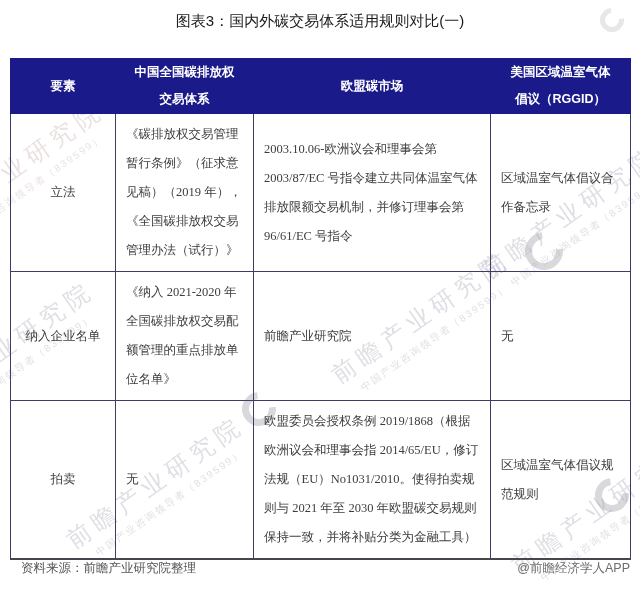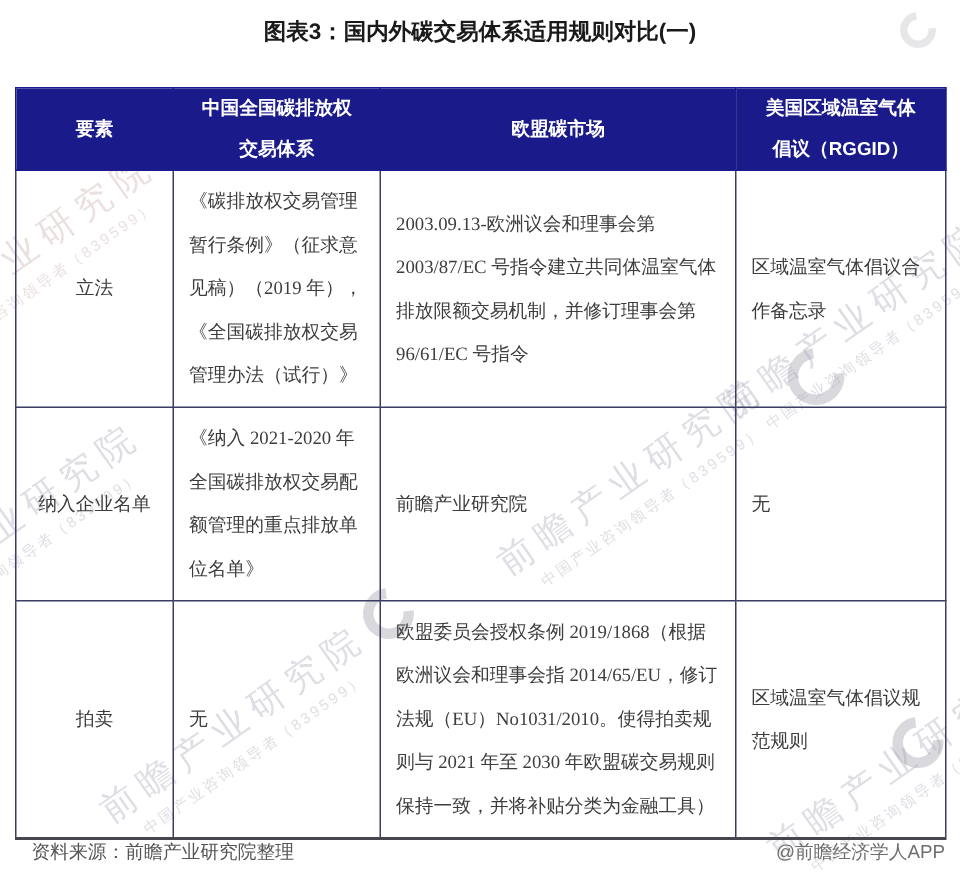--- a/index.html
+++ b/index.html
@@ -12,21 +12,21 @@
     overflow: hidden;
     font-family: "Liberation Sans", "DejaVu Sans", sans-serif;
   }
   .title {
     position: absolute;
     top: 12px;
     left: 0;
     width: 100%;
     text-align: center;
     font-size: 15px;
-    font-weight: bold;
+    font-weight: normal;
     color: #1a1a1a;
     z-index: 2;
   }
   table.cmp {
     position: absolute;
     left: 10px;
     top: 58px;
     width: 620px;
     border-collapse: collapse;
     table-layout: fixed;
@@ -153,21 +153,21 @@
 交易体系</th>
         <th>欧盟碳市场</th>
         <th>美国区域温室气体
 倡议（RGGID）</th>
       </tr>
     </thead>
     <tbody>
       <tr class="r1">
         <td class="factor">立法</td>
         <td>《碳排放权交易管理暂行条例》（征求意见稿）（2019 年），《全国碳排放权交易管理办法（试行）》</td>
-        <td>2003.09.13-欧洲议会和理事会第 2003/87/EC 号指令建立共同体温室气体排放限额交易机制，并修订理事会第 96/61/EC 号指令</td>
+        <td>2003.10.06-欧洲议会和理事会第 2003/87/EC 号指令建立共同体温室气体排放限额交易机制，并修订理事会第 96/61/EC 号指令</td>
         <td>区域温室气体倡议合作备忘录</td>
       </tr>
       <tr class="r2">
         <td class="factor">纳入企业名单</td>
         <td>《纳入 2021-2020 年全国碳排放权交易配额管理的重点排放单位名单》</td>
         <td>前瞻产业研究院</td>
         <td>无</td>
       </tr>
       <tr class="r3">
         <td class="factor">拍卖</td>

